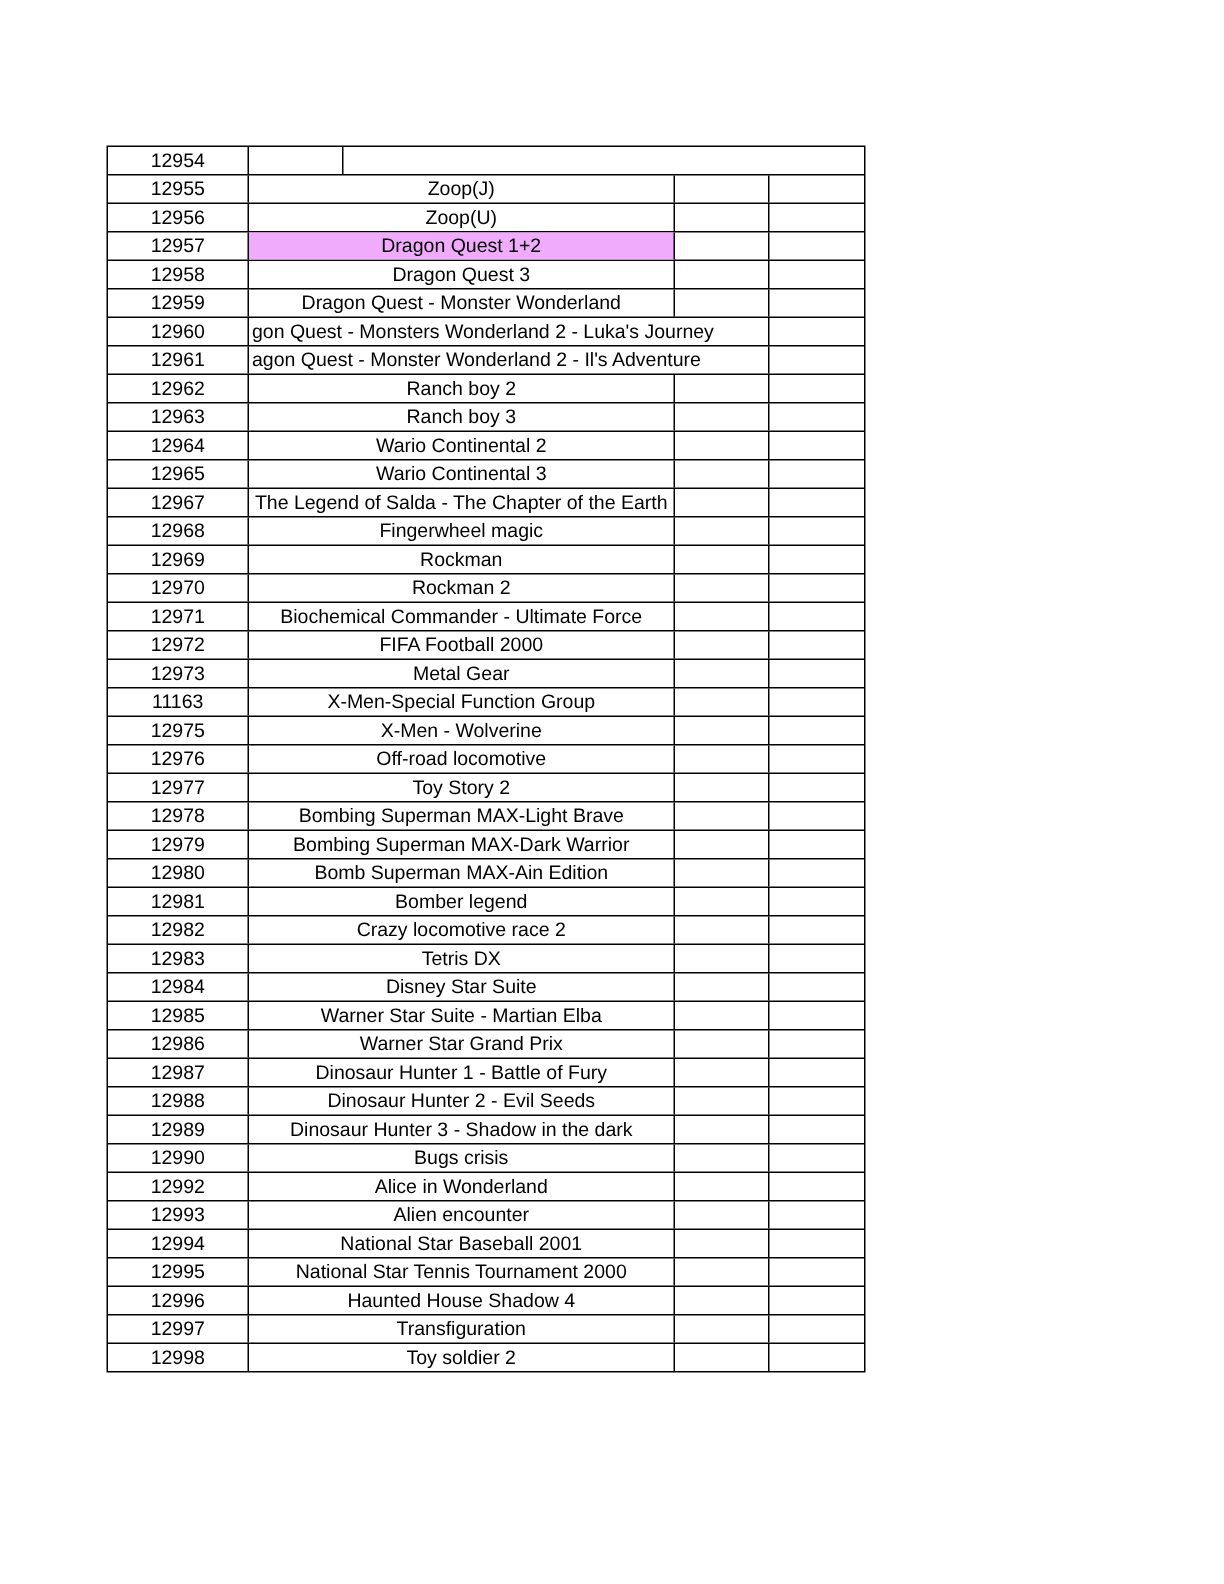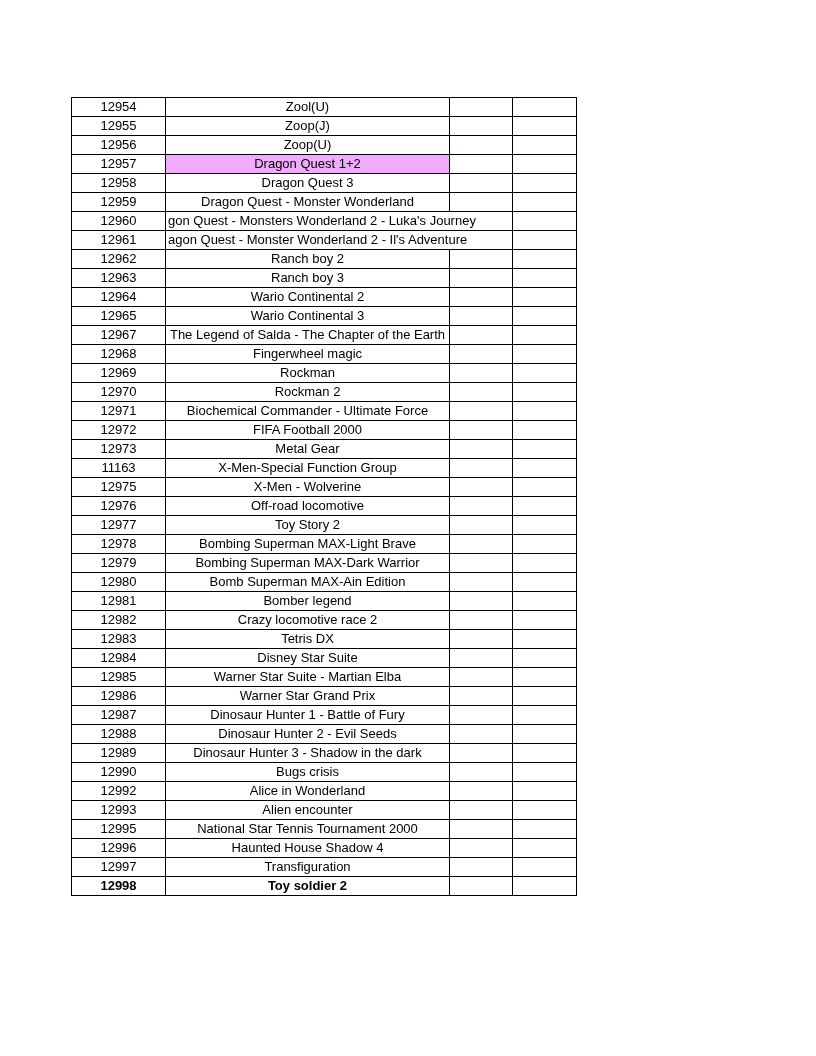--- a/index.html
+++ b/index.html
@@ -28,21 +28,20 @@
   .row {
     display: flex;
     height: 19px;
     box-sizing: border-box;
     border-bottom: 1px solid #000000;
     overflow: visible;
   }
   .row.last {
     border-bottom: none;
     height: 18px;
-    font-weight: bold;
   }
   .cell {
     box-sizing: border-box;
     height: 100%;
     font-size: 13px;
     line-height: 18px;
     color: #000000;
     white-space: nowrap;
   }
   .c1 {
@@ -76,21 +75,20 @@
     z-index: 2;
   }
 </style>
 </head>
 <body>
 
 <div id="page">
   <div class="sheet">
       <div class="row">
         <div class="cell c1">12954</div>
-        <div class="cell c2">Zool(U)</div>
         <div class="cell c3"></div>
         <div class="cell c4"></div>
       </div>
       <div class="row">
         <div class="cell c1">12955</div>
         <div class="cell c2">Zoop(J)</div>
         <div class="cell c3"></div>
         <div class="cell c4"></div>
       </div>
       <div class="row">
@@ -307,20 +305,26 @@
         <div class="cell c3"></div>
         <div class="cell c4"></div>
       </div>
       <div class="row">
         <div class="cell c1">12993</div>
         <div class="cell c2">Alien encounter</div>
         <div class="cell c3"></div>
         <div class="cell c4"></div>
       </div>
       <div class="row">
+        <div class="cell c1">12994</div>
+        <div class="cell c2">National Star Baseball 2001</div>
+        <div class="cell c3"></div>
+        <div class="cell c4"></div>
+      </div>
+      <div class="row">
         <div class="cell c1">12995</div>
         <div class="cell c2">National Star Tennis Tournament 2000</div>
         <div class="cell c3"></div>
         <div class="cell c4"></div>
       </div>
       <div class="row">
         <div class="cell c1">12996</div>
         <div class="cell c2">Haunted House Shadow 4</div>
         <div class="cell c3"></div>
         <div class="cell c4"></div>

